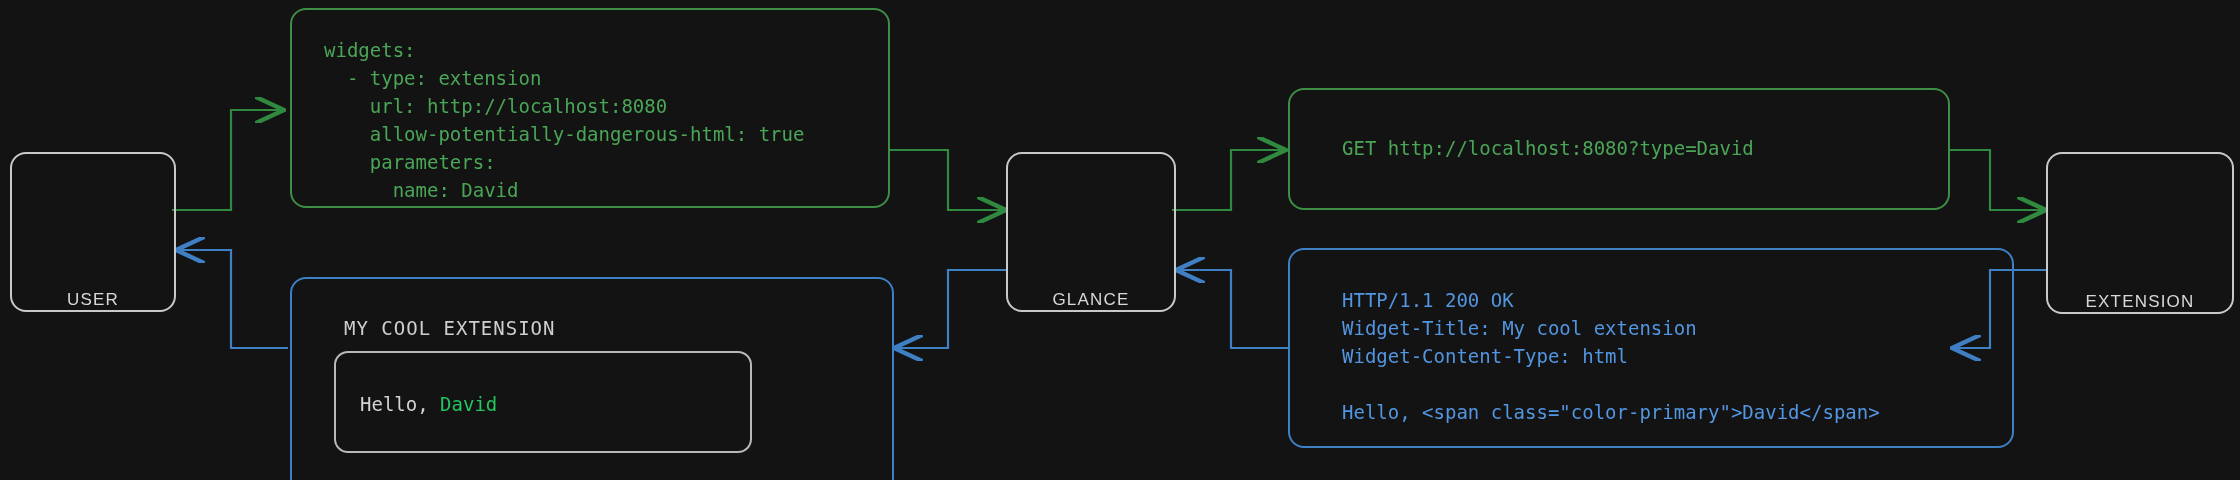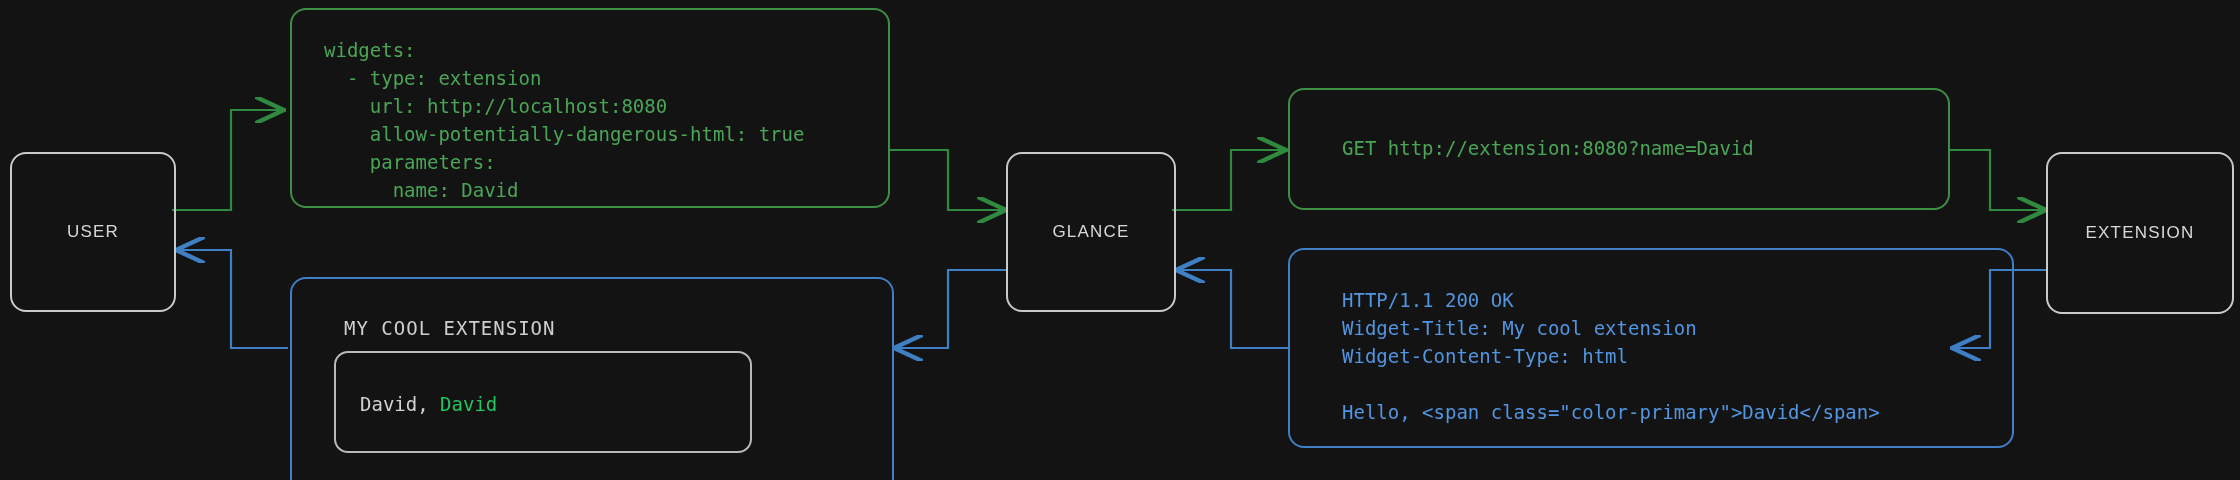--- a/index.html
+++ b/index.html
@@ -2,21 +2,21 @@
 <html><head>
 <meta charset="utf-8">
 <style>
   html,body{margin:0;padding:0;background:#131313;}
   body{width:2240px;height:480px;overflow:hidden;
        font-family:"DejaVu Sans Mono",monospace;}
   #stage{position:relative;width:2240px;height:480px;background:#131313;}
   svg.wires{position:absolute;left:0;top:0;width:2240px;height:480px;pointer-events:none;}
 
   .node{position:absolute;border:2px solid #c9c9c9;border-radius:16px;
-        display:flex;align-items:center;justify-content:center;
+        display:flex;align-items:flex-end;justify-content:center;
         color:#d8d8d8;font-family:"Liberation Sans",sans-serif;
         font-size:17px;letter-spacing:1.2px;background:transparent;}
 
   .codebox{position:absolute;border-radius:16px;border:2px solid;background:transparent;
            box-sizing:border-box;}
   .codebox pre{margin:0;font-family:"DejaVu Sans Mono",monospace;
                font-size:19px;line-height:28px;white-space:pre;}
   .green{border-color:#3f8e45;}
   .green pre{color:#4aa657;}
   .blue{border-color:#3f7fc4;}
@@ -73,30 +73,30 @@
   - type: extension
     url: http://localhost:8080
     allow-potentially-dangerous-html: true
     parameters:
       name: David</pre>
   </div>
 
   <div class="widgetbox" style="left:290px;top:245px;width:604px;height:226px;">
     <div class="widget-title">MY COOL EXTENSION</div>
     <div class="widget-card">
-      <div class="line"><span>David, </span><span class="accent">David</span></div>
+      <div class="line"><span>Hello, </span><span class="accent">David</span></div>
     </div>
   </div>
 
   <div class="node" style="left:1006px;top:152px;width:166px;height:156px;">
     <span>GLANCE</span>
   </div>
 
   <div class="codebox green" style="left:1288px;top:88px;width:662px;height:122px;">
-    <pre style="margin:44px 0 0 52px;">GET http://extension:8080?name=David</pre>
+    <pre style="margin:44px 0 0 52px;">GET http://localhost:8080?type=David</pre>
   </div>
 
   <div class="codebox blue" style="left:1288px;top:248px;width:726px;height:200px;">
     <pre style="margin:36px 0 0 52px;">HTTP/1.1 200 OK
 Widget-Title: My cool extension
 Widget-Content-Type: html
 
 Hello, &lt;span class="color-primary"&gt;David&lt;/span&gt;</pre>
   </div>
 

